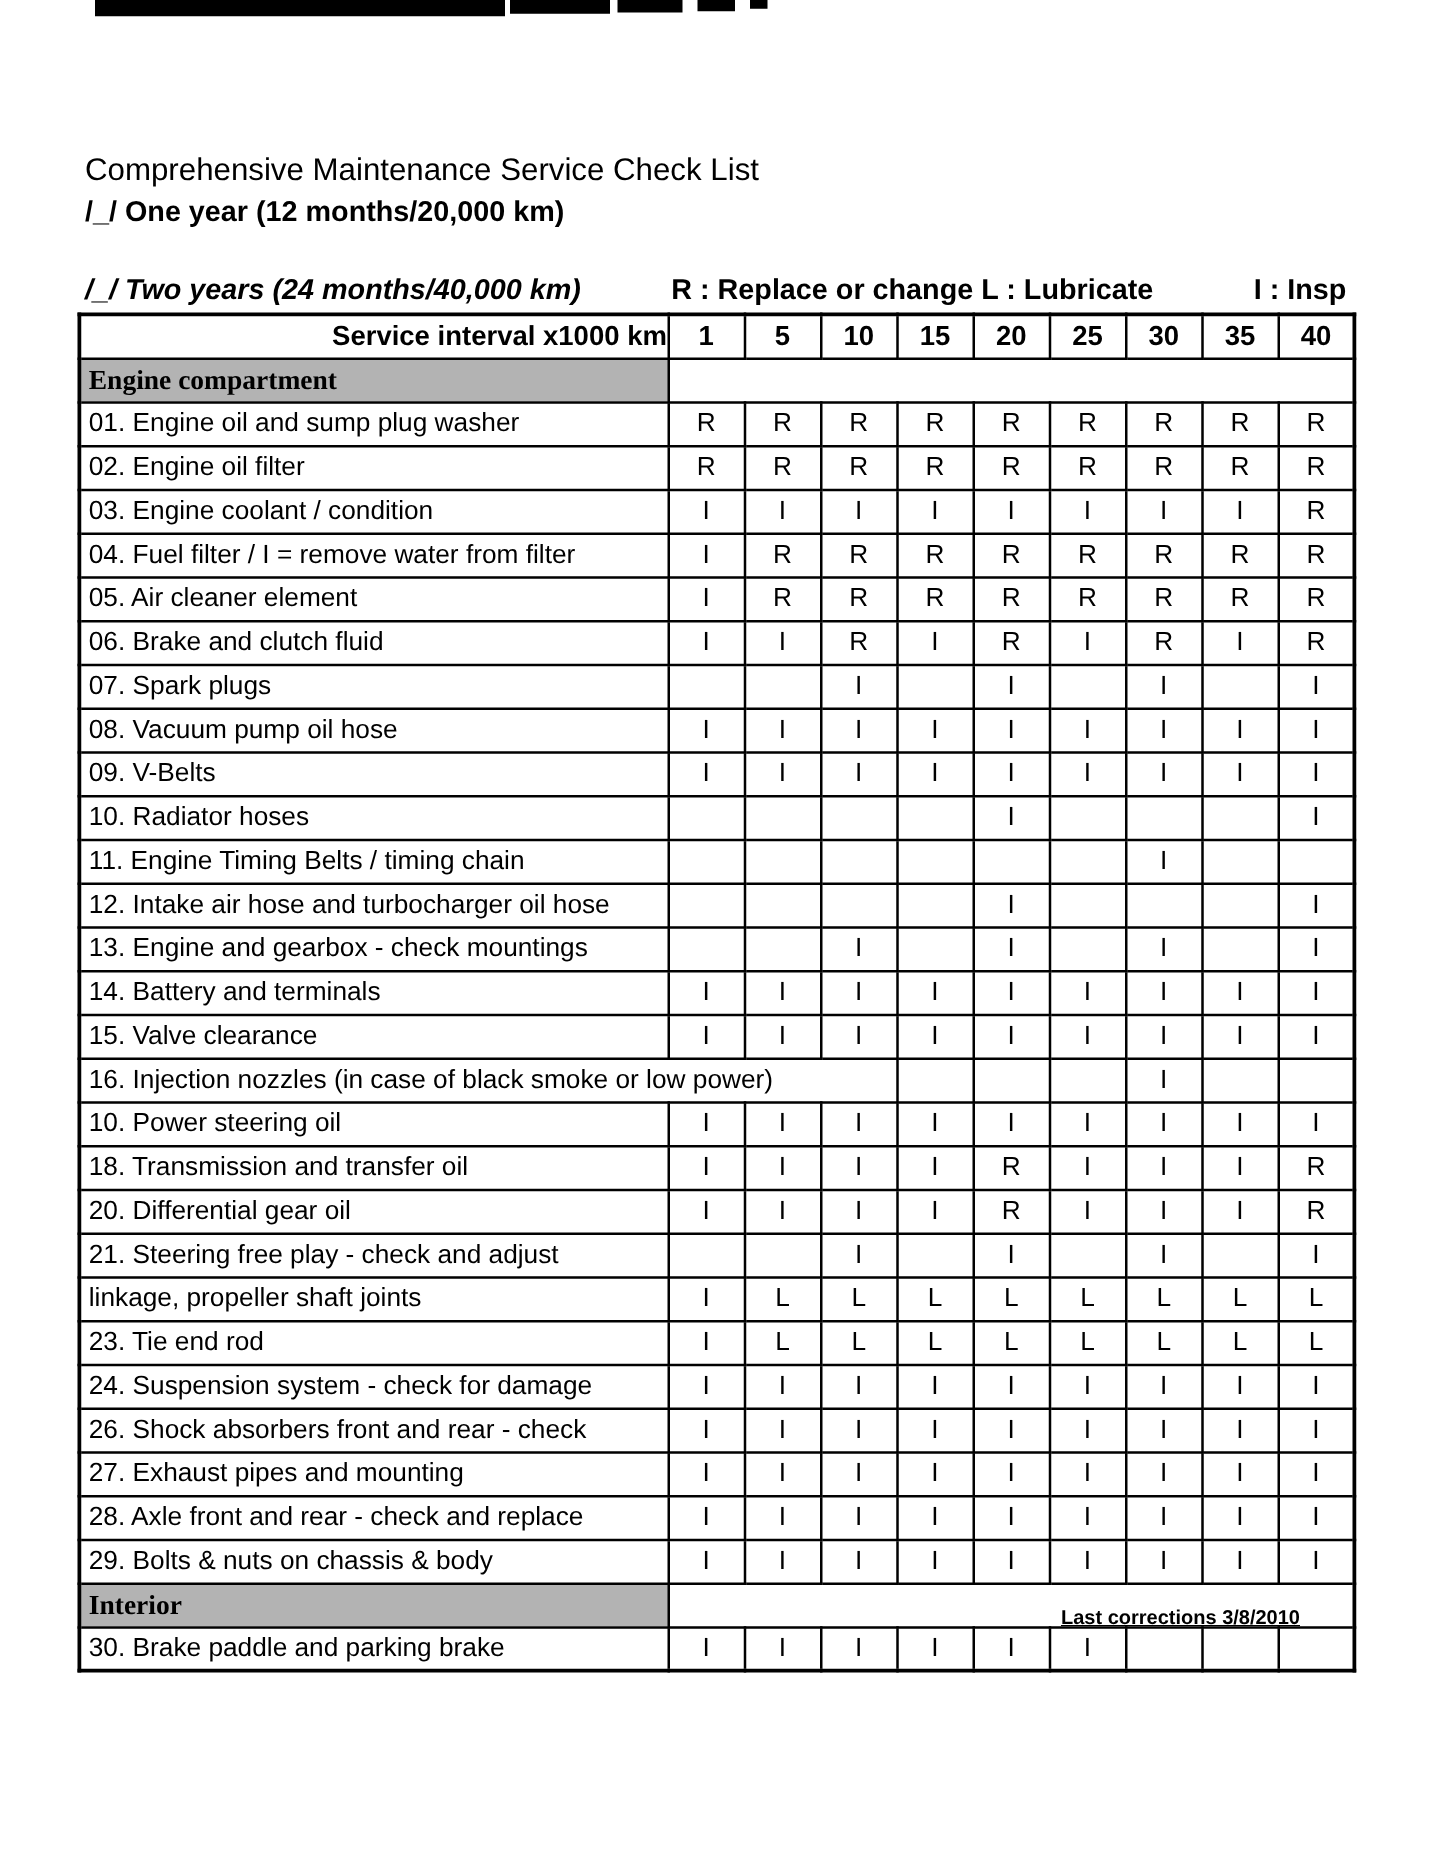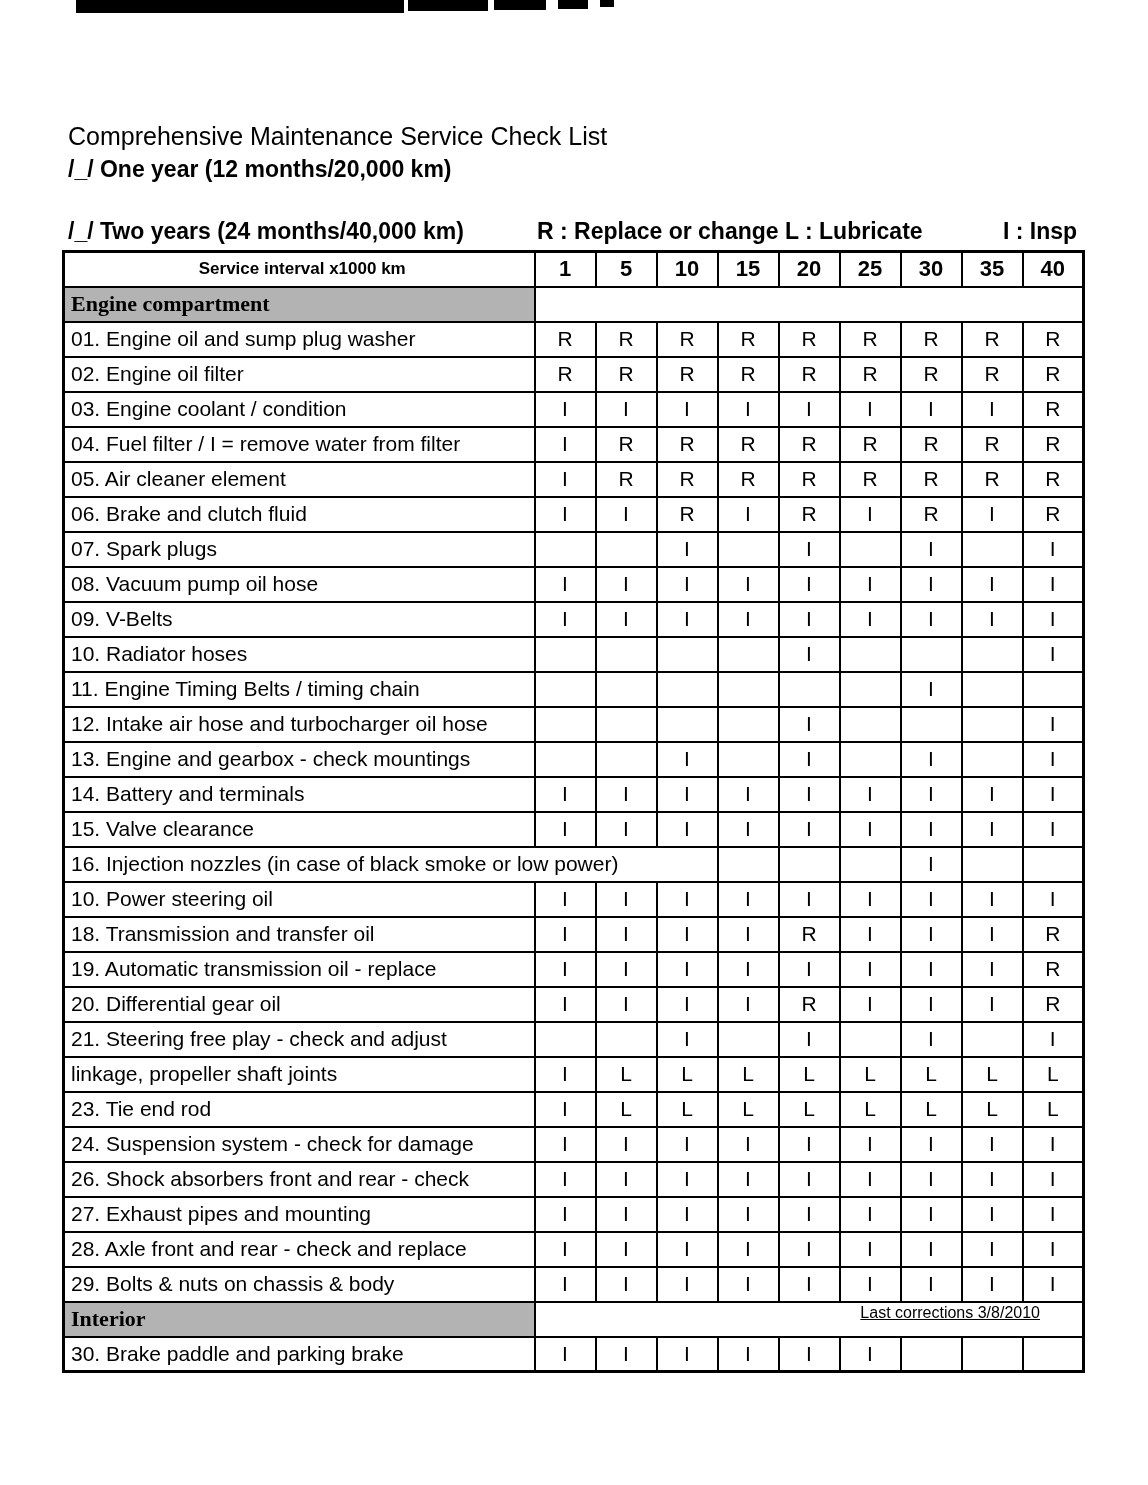--- a/index.html
+++ b/index.html
@@ -17,53 +17,53 @@
   .a2 { left: 408px; top: 0; width: 80px;  height: 11px; }
   .a3 { left: 494px; top: 0; width: 52px;  height: 10px; }
   .a4 { left: 558px; top: 0; width: 30px;  height: 9px; }
   .a5 { left: 600px; top: 0; width: 14px;  height: 7px; }
 
   .title    { position: absolute; left: 68px; top: 122px; font-size: 25px; font-weight: normal; white-space: nowrap; }
   .one-year { position: absolute; left: 68px; top: 156px; font-size: 23px; font-weight: bold; white-space: nowrap; }
 
   .legend-row { position: absolute; left: 0; top: 218px; width: 1148px; height: 30px; font-size: 23px; font-weight: bold; }
   .legend-row span { position: absolute; top: 0; white-space: nowrap; }
-  .two-years { left: 68px; }
+  .two-years { left: 68px; font-style: italic; }
   .lg-r { left: 537px; }
   .lg-l { left: 785px; }
   .lg-i { left: 1003px; }
 
   table.svc {
     position: absolute; left: 62px; top: 250px;
     width: 1020px;
     border-collapse: collapse; table-layout: fixed;
     border: 3px solid #000;
   }
   col.col-name { width: 471px; }
   col.col-val  { width: 61px; }
   .svc th, .svc td {
     border: 2px solid #000;
     height: 35px;
     padding: 0;
     overflow: hidden;
     vertical-align: middle;
   }
-  th.hdr-label { font-size: 17px; font-weight: bold; text-align: center; padding-left: 6px; white-space: nowrap; }
+  th.hdr-label { font-size: 22px; font-weight: bold; text-align: right; padding-left: 6px; white-space: nowrap; }
   th.hdr-num   { font-size: 22px; font-weight: bold; text-align: center; }
   td.item-label { font-size: 21px; text-align: left; padding-left: 6px; white-space: nowrap; font-weight: normal; }
   td.val        { font-size: 21px; text-align: center; font-weight: normal; }
   td.section-name {
     background: #b3b3b3;
     font-size: 22px; font-weight: bold;
     text-align: left; padding-left: 6px; white-space: nowrap; font-family: Liberation Serif, serif;
   }
   td.section-rest { position: relative; }
   .footnote {
-    position: absolute; right: 42px; top: 1px;
-    font-size: 16px; font-weight: normal;
+    position: absolute; right: 42px; top: 18px;
+    font-size: 16px; font-weight: bold;
     text-decoration: underline;
     white-space: nowrap;
   }
 </style>
 </head>
 <body>
 
 <div>
 
   <div class="artifact a1"></div>
@@ -321,32 +321,20 @@
           <td class="val">I</td>
           <td class="val">I</td>
           <td class="val">I</td>
           <td class="val">R</td>
           <td class="val">I</td>
           <td class="val">I</td>
           <td class="val">I</td>
           <td class="val">R</td>
         </tr>
         <tr>
-          <td class="item-label">19. Automatic transmission oil - replace</td>
-          <td class="val">I</td>
-          <td class="val">I</td>
-          <td class="val">I</td>
-          <td class="val">I</td>
-          <td class="val">I</td>
-          <td class="val">I</td>
-          <td class="val">I</td>
-          <td class="val">I</td>
-          <td class="val">R</td>
-        </tr>
-        <tr>
           <td class="item-label">20. Differential gear oil</td>
           <td class="val">I</td>
           <td class="val">I</td>
           <td class="val">I</td>
           <td class="val">I</td>
           <td class="val">R</td>
           <td class="val">I</td>
           <td class="val">I</td>
           <td class="val">I</td>
           <td class="val">R</td>

